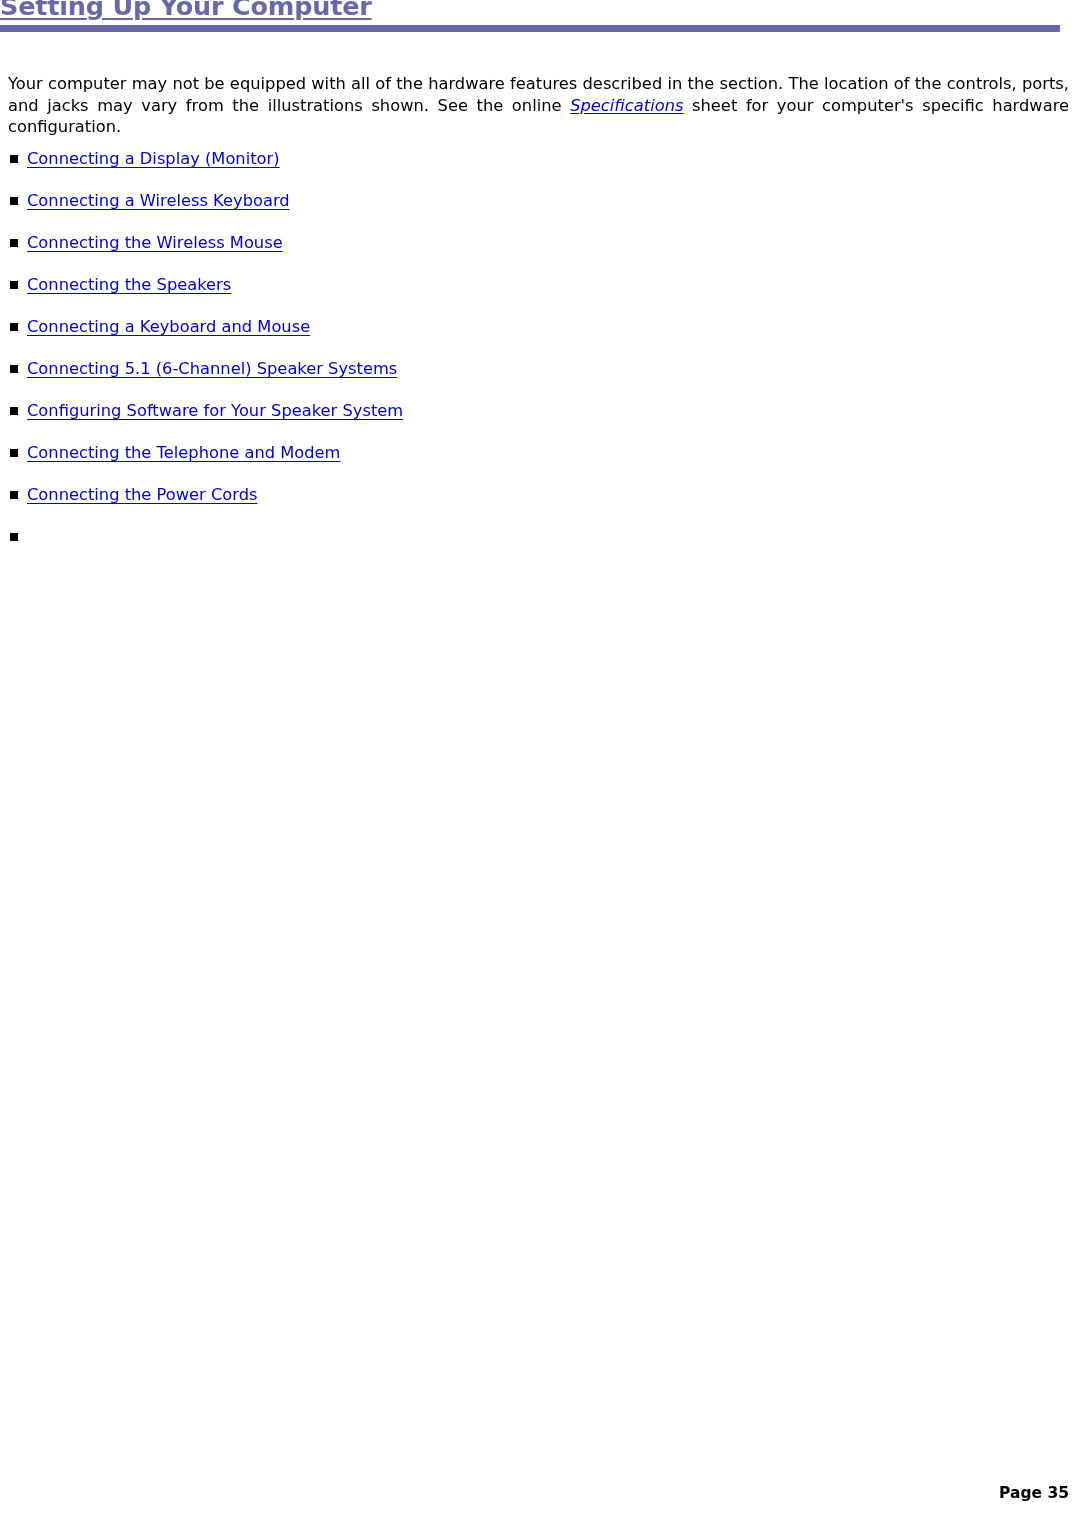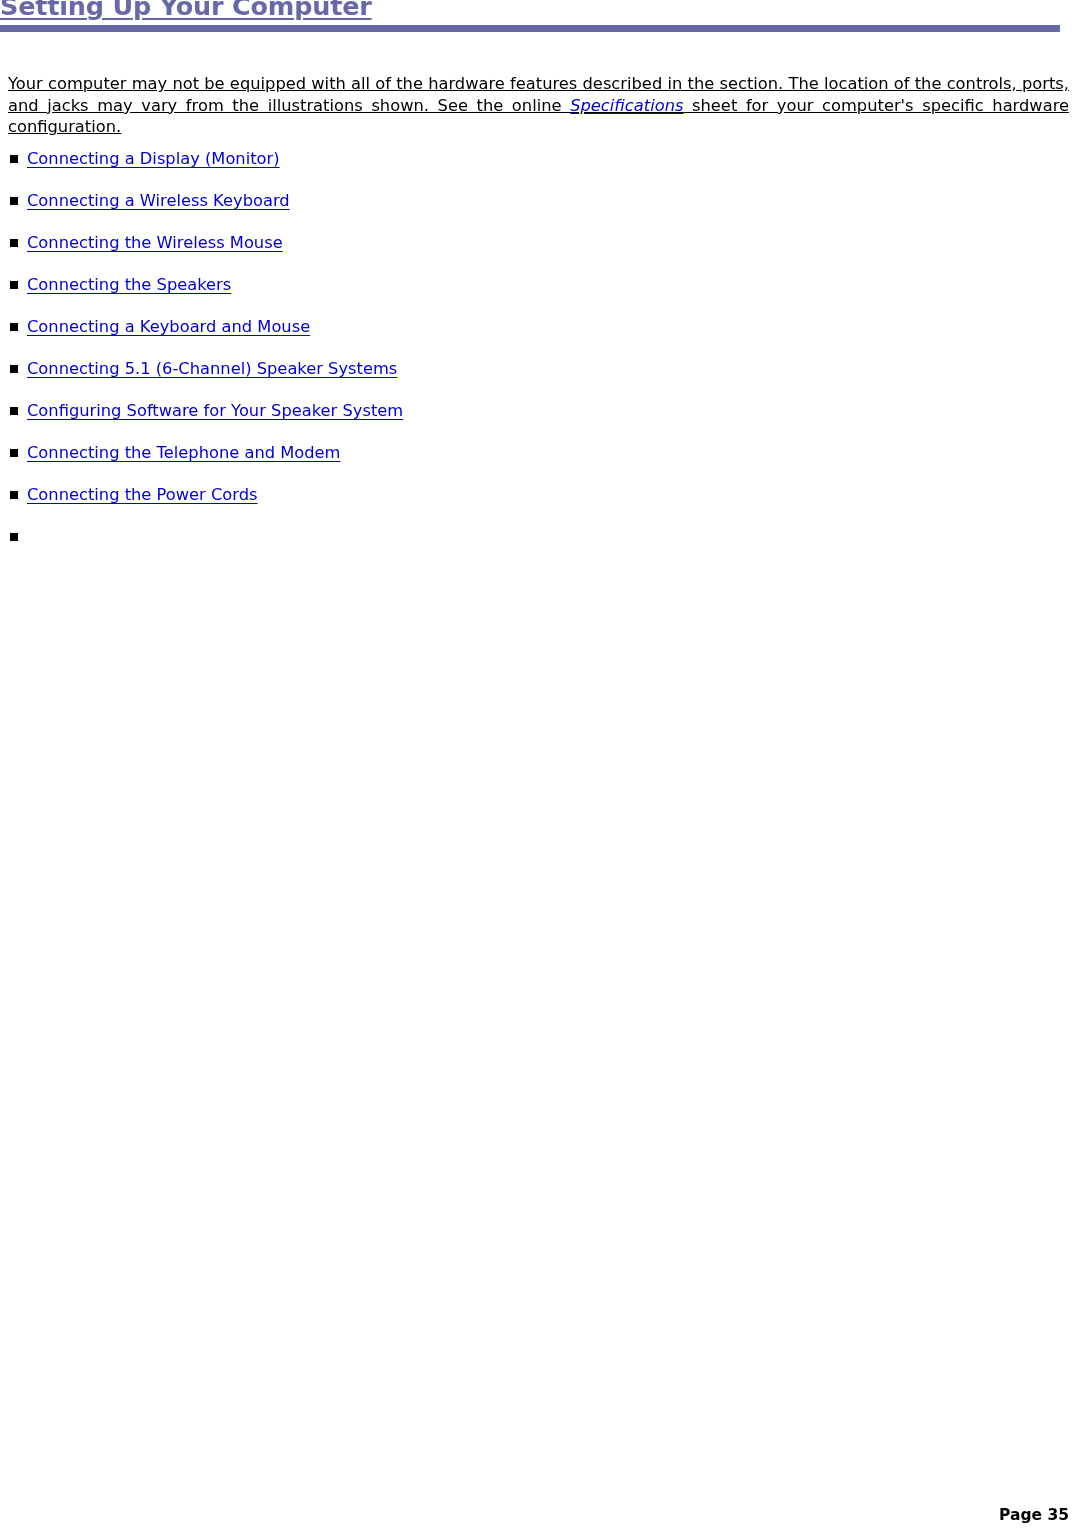--- a/index.html
+++ b/index.html
@@ -51,21 +51,20 @@
   .intro {
     position: absolute;
     left: 8px;
     top: 57px;
     width: 1061px;
     font-size: 16.3px;
     line-height: 21.5px;
     color: #000000;
     text-align: justify;
     text-justify: inter-word;
-    text-decoration: underline;
   }
   a.doclink {
     color: #0000d0;
     text-decoration: underline;
     text-underline-offset: 2px;
   }
   a.doclink.italic {
     font-style: italic;
   }
 
@@ -104,21 +103,20 @@
   
   .page-footer {
     position: absolute;
     left: 0px;
     top: 1484px;
     width: 1069px;
     text-align: right;
     font-size: 15.5px;
     font-weight: bold;
     color: #000000;
-    margin-top: 22px;
   }
 </style>
 </head>
 <body>
 
 <div class="page-header">
   <div class="page-title">Setting Up Your Computer</div>
   <div class="title-rule"></div>
 </div>
 

